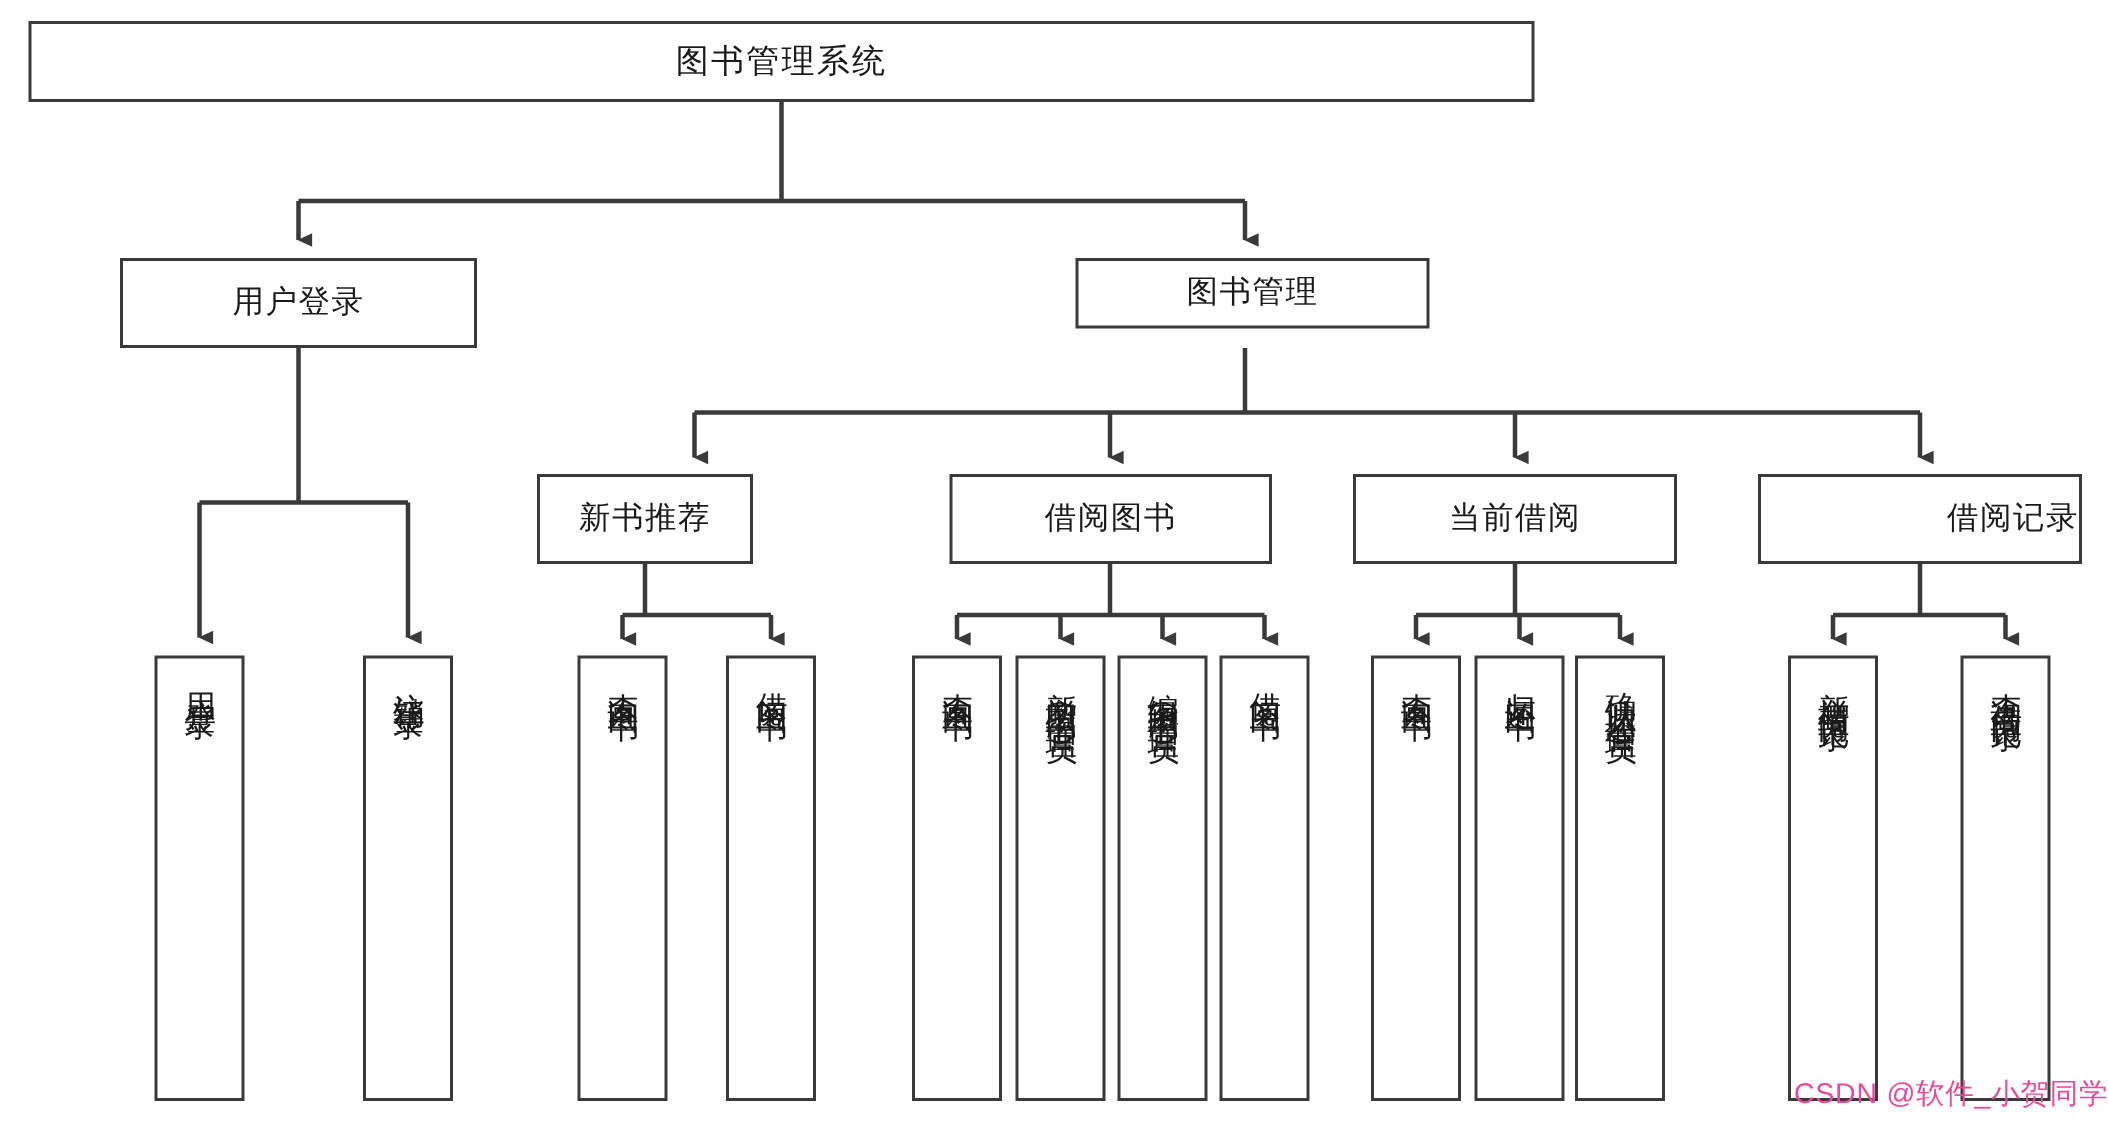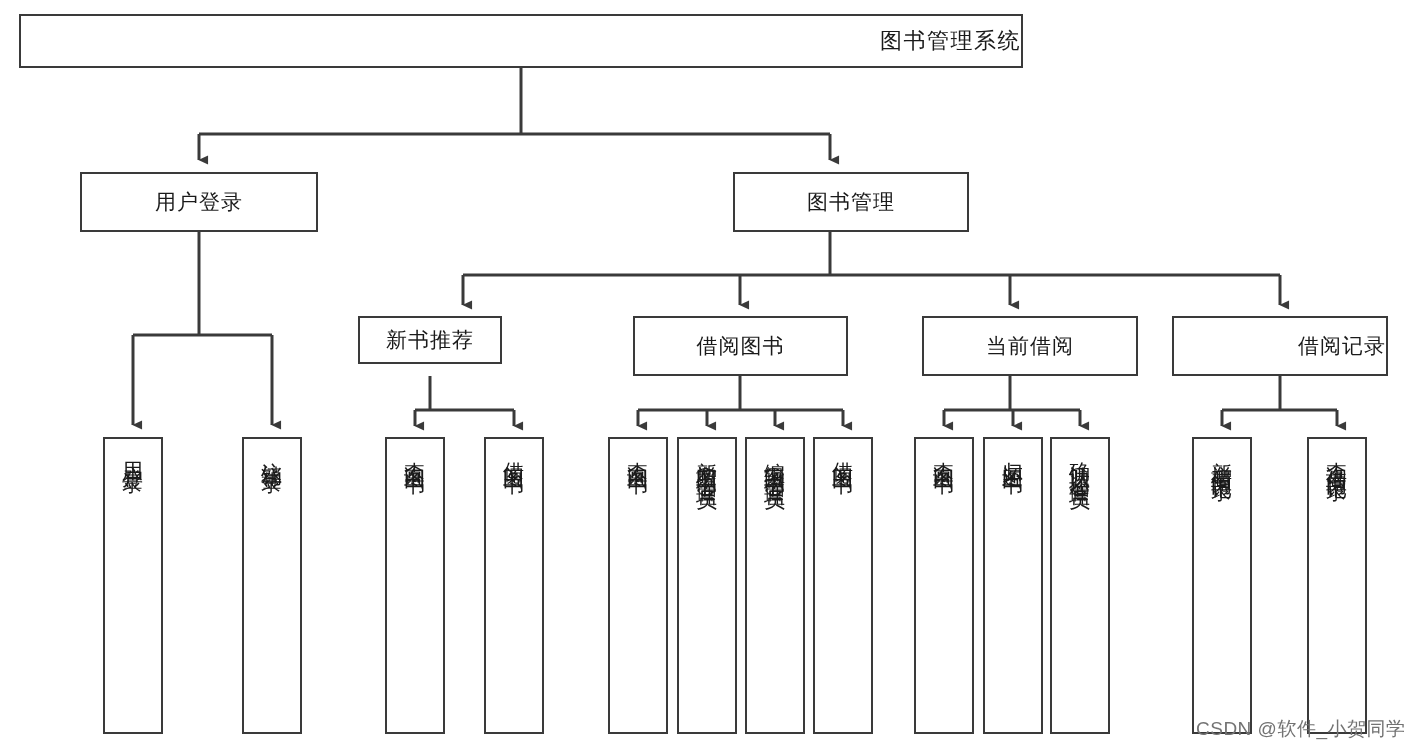--- a/index.html
+++ b/index.html
@@ -62,21 +62,21 @@
     writing-mode: vertical-rl;
     text-orientation: upright;
     font-size: 21px;
     letter-spacing: 4px;
     line-height: 1;
     white-space: nowrap;
   }
   .watermark {
     position: absolute;
     font-size: 19px;
-    color: #737373;
+    color: #ec4899;
     white-space: nowrap;
     z-index: 3;
     letter-spacing: 0.5px;
   }
 </style>
 </head>
 <body>
 
 <div id="canvas">
 
@@ -126,38 +126,38 @@
       <path d="M 1013 410 L 1013 426" marker-end="url(#arrow)"></path>
       <path d="M 1080 410 L 1080 426" marker-end="url(#arrow)"></path>
 
       <path d="M 1280 376 L 1280 410"></path>
       <path d="M 1222 410 L 1337 410"></path>
       <path d="M 1222 410 L 1222 426" marker-end="url(#arrow)"></path>
       <path d="M 1337 410 L 1337 426" marker-end="url(#arrow)"></path>
     </g>
   </svg>
 
-  <div class="node h root" style="left:19px; top:14px; width:1004px; height:54px;justify-content:flex-end;">
+  <div class="node h root" style="left:19px; top:14px; width:1004px; height:54px;">
     <span class="lbl">图书管理系统</span>
   </div>
 
   <div class="node h" style="left:80px; top:172px; width:238px; height:60px;">
     <span class="lbl">用户登录</span>
   </div>
-  <div class="node h" style="left:733px; top:172px; width:236px; height:60px;">
+  <div class="node h" style="left:717px; top:172px; width:236px; height:47px;">
     <span class="lbl">图书管理</span>
   </div>
 
-  <div class="node h" style="left:358px; top:316px; width:144px; height:48px;">
+  <div class="node h" style="left:358px; top:316px; width:144px; height:60px;">
     <span class="lbl">新书推荐</span>
   </div>
   <div class="node h" style="left:633px; top:316px; width:215px; height:60px;">
     <span class="lbl">借阅图书</span>
   </div>
-  <div class="node h" style="left:902px; top:316px; width:216px; height:60px;margin-left:20px;">
+  <div class="node h" style="left:902px; top:316px; width:216px; height:60px;">
     <span class="lbl">当前借阅</span>
   </div>
   <div class="node h" style="left:1172px; top:316px; width:216px; height:60px;justify-content:flex-end;">
     <span class="lbl">借阅记录</span>
   </div>
 
   <div class="node v" style="left:103px; top:437px; width:60px; height:297px;">
     <span class="lbl">用户登录</span>
   </div>
   <div class="node v" style="left:242px; top:437px; width:60px; height:297px;">

